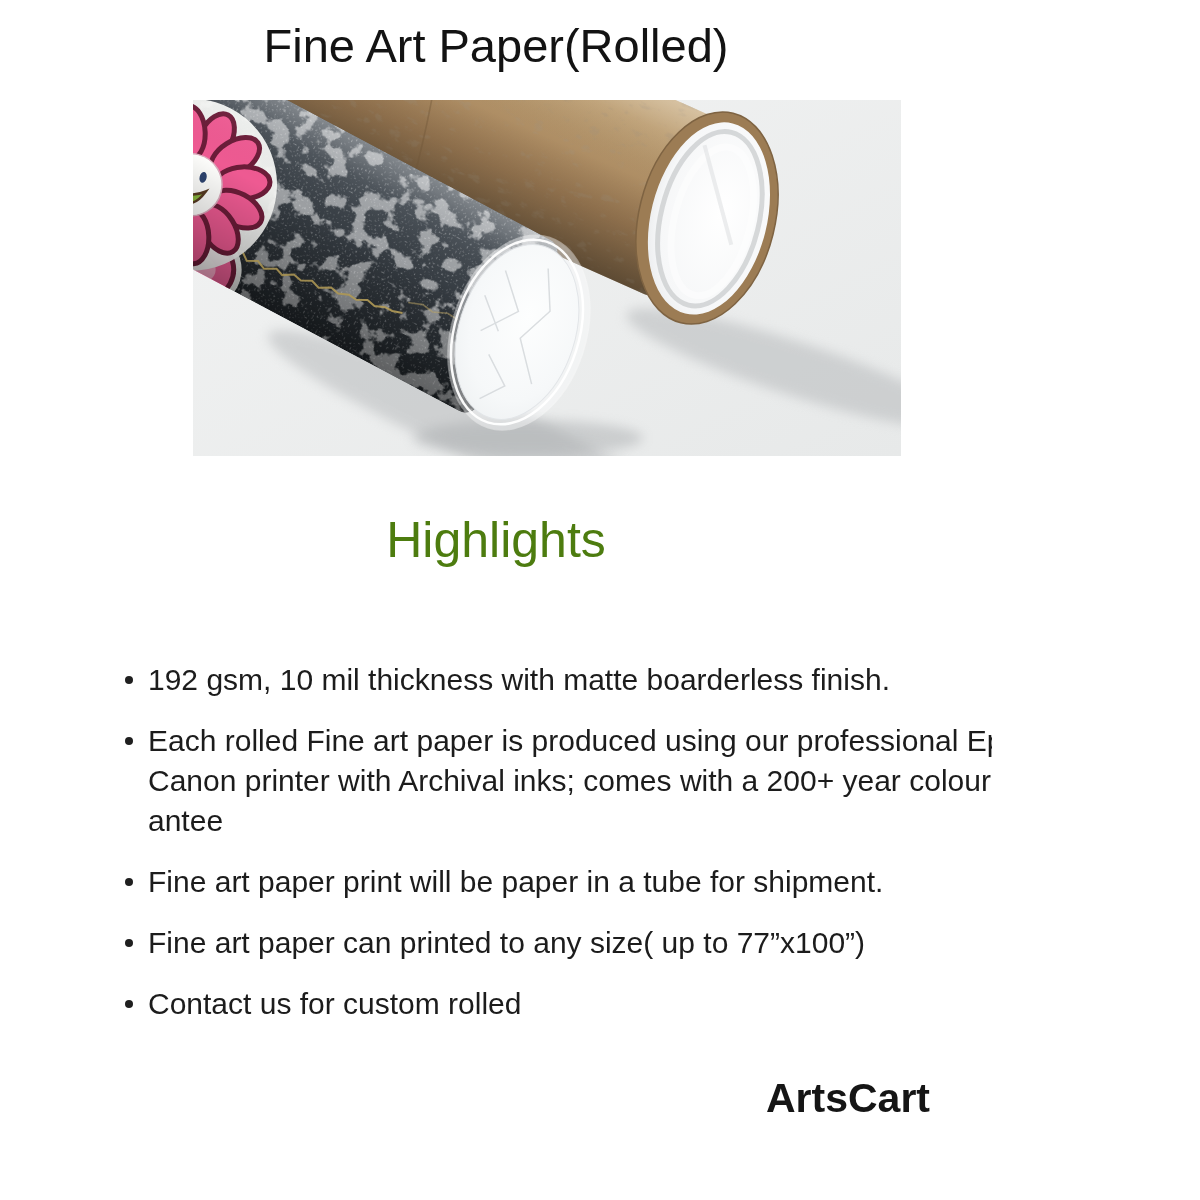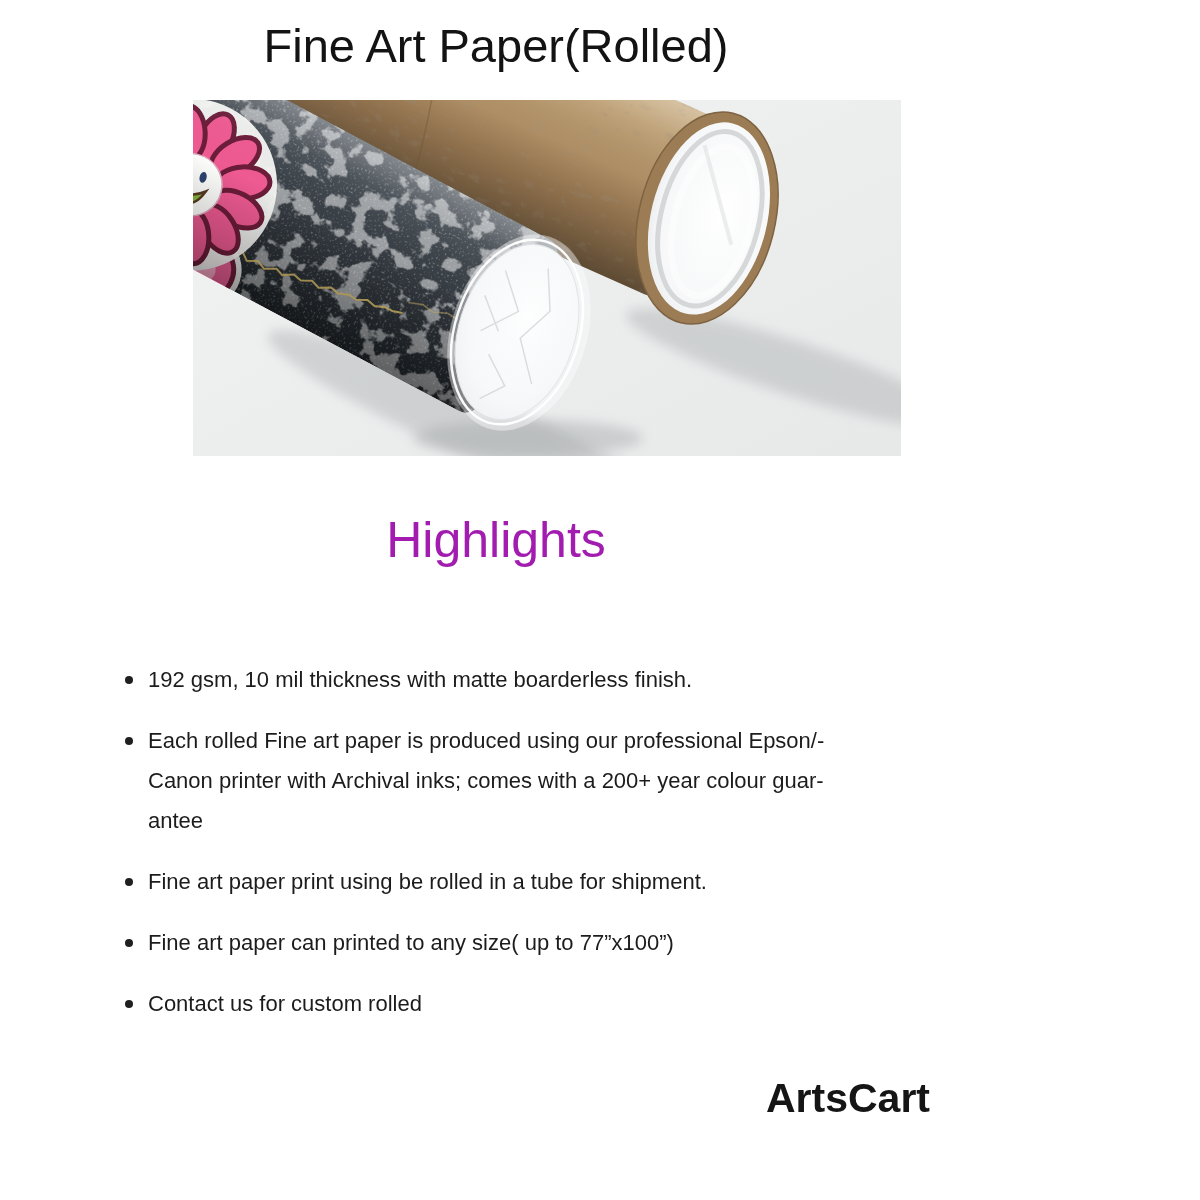--- a/index.html
+++ b/index.html
@@ -11,25 +11,25 @@
     position:absolute;top:18px;left:0;width:100%;margin:0;
     text-align:center;font-size:47px;font-weight:400;line-height:1.2;color:#131313;
     letter-spacing:0px;
   }
   .photo{
     position:absolute;left:193px;top:100px;width:708px;height:356px;overflow:hidden;
   }
   .photo svg{display:block;width:708px;height:356px;}
   .section-heading{
     position:absolute;top:512px;left:0;width:100%;margin:0;
-    text-align:center;font-size:50px;font-weight:400;line-height:1.15;color:#a21caf;
+    text-align:center;font-size:50px;font-weight:400;line-height:1.15;color:#4d7c0f;
   }
   .highlights{
     position:absolute;left:125px;top:660px;width:1000px;margin:0;padding:0;
-    list-style:none;font-size:22px;line-height:40px;color:#1c1c1c;
+    list-style:none;font-size:30px;line-height:40px;color:#1c1c1c;
   }
   .highlights li{position:relative;padding-left:23px;margin:0 0 21px 0;}
   .marker{
     position:absolute;left:0;top:16px;width:8px;height:8px;border-radius:50%;
     background:#1f1f1f;
   }
   .txt{white-space:pre-line;display:block;}
   .logo{
     position:absolute;top:1078px;right:62px;height:70px;
     font-size:41px;font-weight:700;line-height:1;color:#151515;letter-spacing:0px;
@@ -220,21 +220,21 @@
       <span class="txt">192 gsm, 10 mil thickness with matte boarderless finish.</span>
     </li>
     <li>
       <span class="marker"></span>
       <span class="txt">Each rolled Fine art paper is produced using our professional Epson/-
 Canon printer with Archival inks; comes with a 200+ year colour guar-
 antee</span>
     </li>
     <li>
       <span class="marker"></span>
-      <span class="txt">Fine art paper print using be rolled in a tube for shipment.</span>
+      <span class="txt">Fine art paper print will be paper in a tube for shipment.</span>
     </li>
     <li>
       <span class="marker"></span>
       <span class="txt">Fine art paper can printed to any size( up to 77”x100”)</span>
     </li>
     <li>
       <span class="marker"></span>
       <span class="txt">Contact us for custom rolled</span>
     </li>
   </ul>

